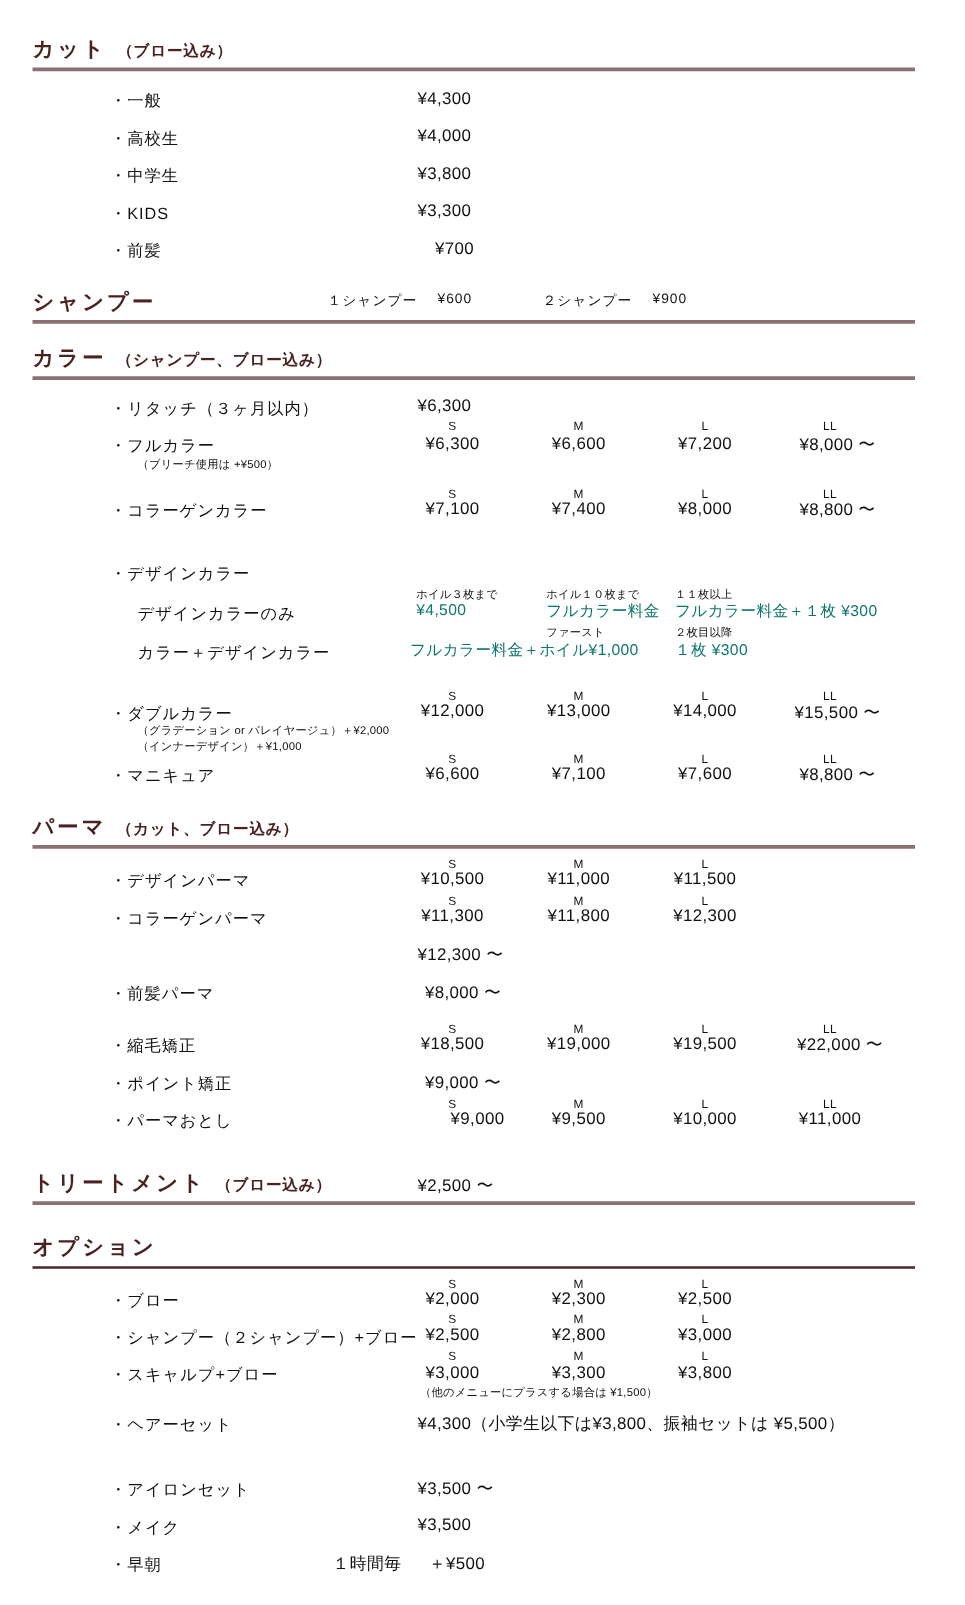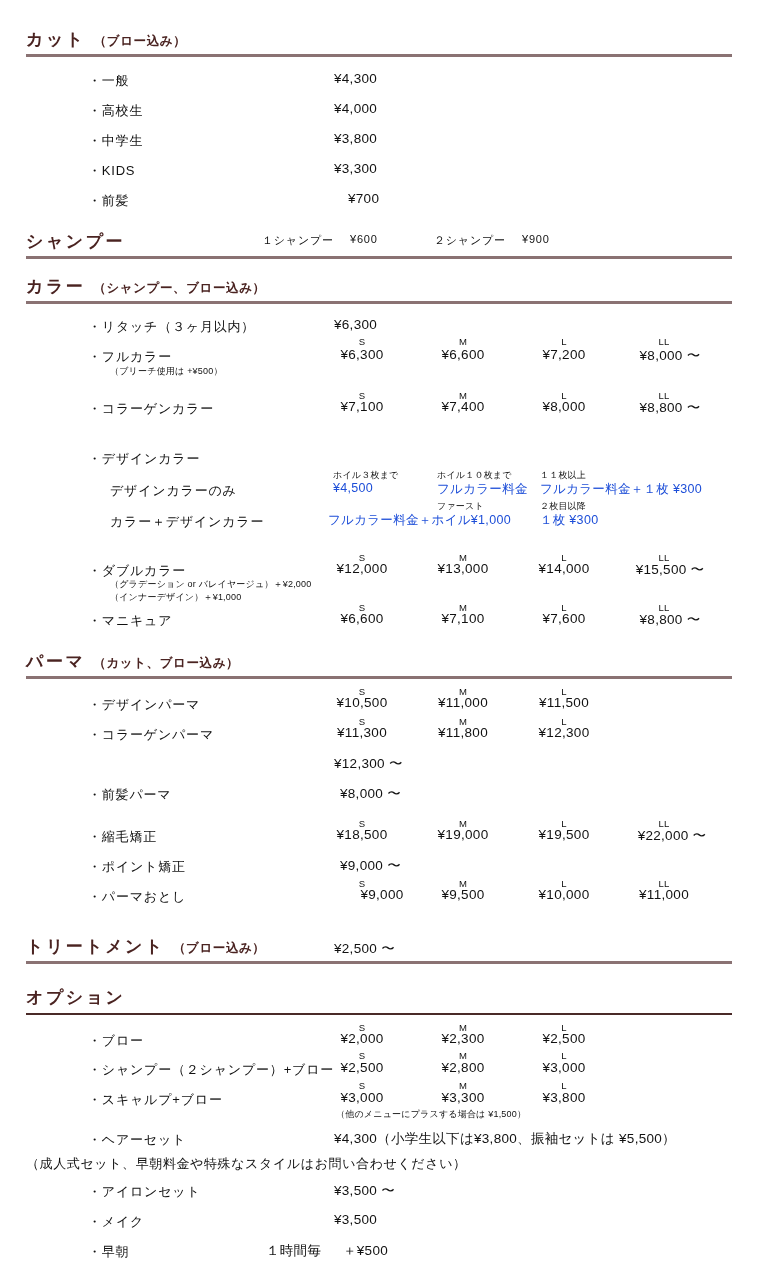--- a/index.html
+++ b/index.html
@@ -55,21 +55,21 @@
   .price.left{transform:none;}
   .sz{
     position:absolute;font-size:9.5px;color:#111;letter-spacing:.3px;
     white-space:nowrap;transform:translateX(-50%);
   }
   .colhead{
     position:absolute;font-size:9px;color:#111;letter-spacing:.2px;
     white-space:nowrap;
   }
   .subprice{
-    position:absolute;font-size:12.5px;color:#1d4ed8;letter-spacing:.3px;
+    position:absolute;font-size:12.5px;color:#0f766e;letter-spacing:.3px;
     white-space:nowrap;
   }
 </style>
 </head>
 <body>
 
 <div class="page">
 
   <div class="section-head" style="top:28px;">
     <span class="sec-title">カット</span>
@@ -251,21 +251,20 @@
   <div class="sz" style="top:1080px;left:463px;">M</div>
   <div class="sz" style="top:1080px;left:564px;">L</div>
   <div class="label" style="top:1091px;">・スキャルプ+ブロー</div>
   <div class="price" style="top:1090px;left:362px;">¥3,000</div>
   <div class="price" style="top:1090px;left:463px;">¥3,300</div>
   <div class="price" style="top:1090px;left:564px;">¥3,800</div>
   <div class="note" style="top:1108px;left:336px;">（他のメニューにプラスする場合は ¥1,500）</div>
 
   <div class="label" style="top:1131px;">・ヘアーセット</div>
   <div class="price left" style="top:1130px;left:334px;">¥4,300（小学生以下は¥3,800、振袖セットは ¥5,500）</div>
-  <div class="fullline" style="top:1155px;">（成人式セット、早朝料金や特殊なスタイルはお問い合わせください）</div>
 
   <div class="label" style="top:1183px;">・アイロンセット</div>
   <div class="price left" style="top:1182px;left:334px;">¥3,500 〜</div>
 
   <div class="label" style="top:1213px;">・メイク</div>
   <div class="price left" style="top:1212px;left:334px;">¥3,500</div>
 
   <div class="label" style="top:1243px;">・早朝</div>
   <div class="price left" style="top:1242px;left:266px;">１時間毎</div>
   <div class="price left" style="top:1242px;left:343px;">＋¥500</div>

